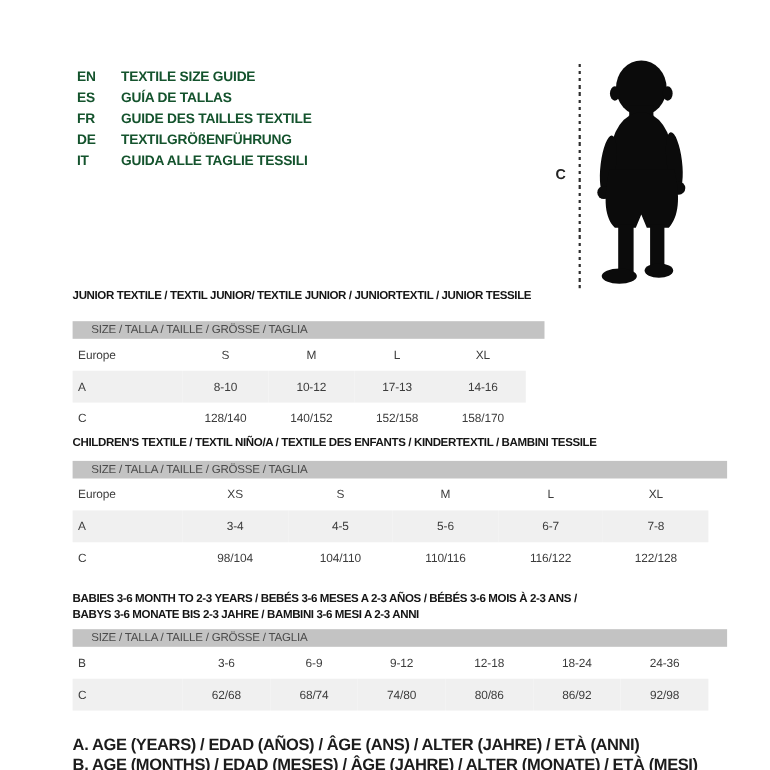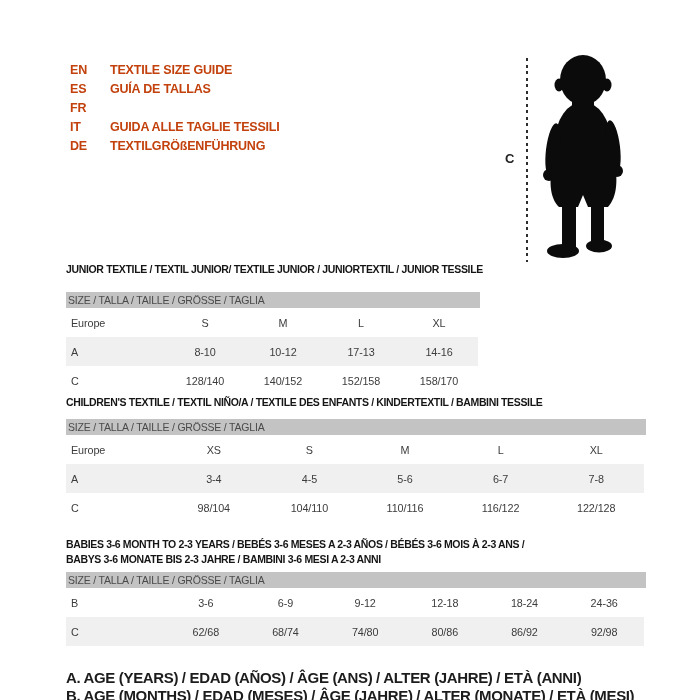--- a/index.html
+++ b/index.html
@@ -5,21 +5,21 @@
   html,body{margin:0;padding:0;}
   body{
     width:700px;height:700px;background:#ffffff;position:relative;overflow:hidden;
     font-family:"Liberation Sans", sans-serif;
     -webkit-font-smoothing:antialiased;
   }
   
   .langs{position:absolute;left:70px;top:61px;}
   .lang-row{display:grid;grid-template-columns:40px auto;line-height:19px;}
   .lang-code,.lang-label{
-    font-size:12.5px;font-weight:bold;color:#c2410c;letter-spacing:-0.2px;white-space:nowrap;
+    font-size:12.5px;font-weight:bold;color:#14532d;letter-spacing:-0.2px;white-space:nowrap;
   }
   
   .figure{position:absolute;left:498px;top:48px;width:145px;height:225px;}
   .measure-line{
     position:absolute;left:28px;top:10px;width:2px;height:204px;
     background-image:repeating-linear-gradient(to bottom,#2e2e2e 0 3px,transparent 3px 6.5px);
   }
   .measure-label{
     position:absolute;left:7px;top:103px;font-size:13px;font-weight:bold;color:#222;
   }
@@ -31,21 +31,21 @@
     letter-spacing:-0.35px;line-height:15px;white-space:pre-line;
   }
   .t1 .tbl-title{margin-bottom:15px;}
   .t2 .tbl-title{margin-bottom:9px;}
   .t3 .tbl-title{margin-bottom:5px;}
   .t1{}
   .t2{margin-bottom:15px;}
   .t3{margin-bottom:23px;}
   .size-bar{
     height:16px;line-height:16px;background:#c3c3c3;color:#4a4a4a;
-    font-size:10.5px;padding-left:2px;letter-spacing:-0.2px;
+    font-size:10.5px;padding-left:17px;letter-spacing:-0.2px;
   }
   .t1 .size-bar,.t1 table{width:412px;}
   .t2 .size-bar,.t2 table,.t3 .size-bar,.t3 table{width:578px;}
   table{border-collapse:collapse;table-layout:fixed;}
   td{
     height:29px;padding:0;font-size:10.8px;color:#3c3c3c;text-align:center;
     letter-spacing:-0.1px;vertical-align:middle;
   }
   td.lbl{width:95px;text-align:left;padding-left:5px;}
   tr.shade td{background:#f0f0f0;}
@@ -65,28 +65,29 @@
       <div class="lang-row">
         <span class="lang-code">EN</span>
         <span class="lang-label">TEXTILE SIZE GUIDE</span>
       </div>
       <div class="lang-row">
         <span class="lang-code">ES</span>
         <span class="lang-label">GUÍA DE TALLAS</span>
       </div>
       <div class="lang-row">
         <span class="lang-code">FR</span>
+        <span class="lang-label">GUIDE DES TAILLES TEXTILE</span>
+      </div>
+      <div class="lang-row">
+        <span class="lang-code">DE</span>
+        <span class="lang-label">TEXTILGRÖßENFÜHRUNG</span>
       </div>
       <div class="lang-row">
         <span class="lang-code">IT</span>
         <span class="lang-label">GUIDA ALLE TAGLIE TESSILI</span>
-      </div>
-      <div class="lang-row">
-        <span class="lang-code">DE</span>
-        <span class="lang-label">TEXTILGRÖßENFÜHRUNG</span>
       </div>
     </div>
 
   <div class="figure">
     <span class="measure-label">C</span>
     <div class="measure-line"></div>
     <svg class="baby-svg" width="94" height="210" viewBox="0 0 94 210" aria-hidden="true">
       <g fill="#0b0b0b">
         <ellipse cx="47" cy="26" rx="23" ry="25"></ellipse>
         <ellipse cx="23" cy="31" rx="4.5" ry="6.5"></ellipse>

